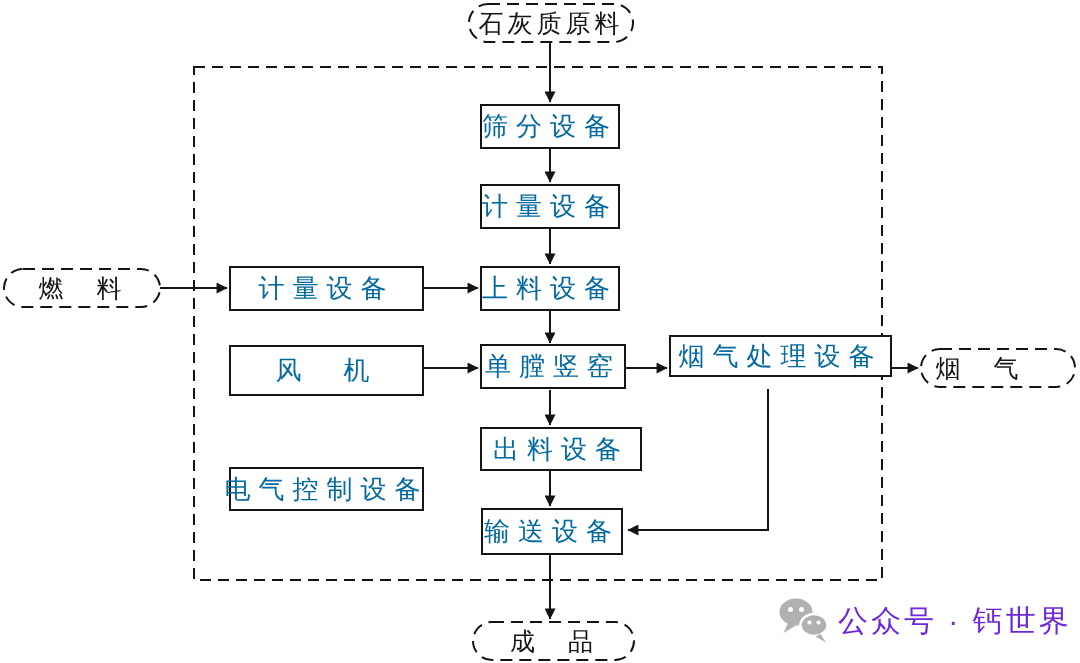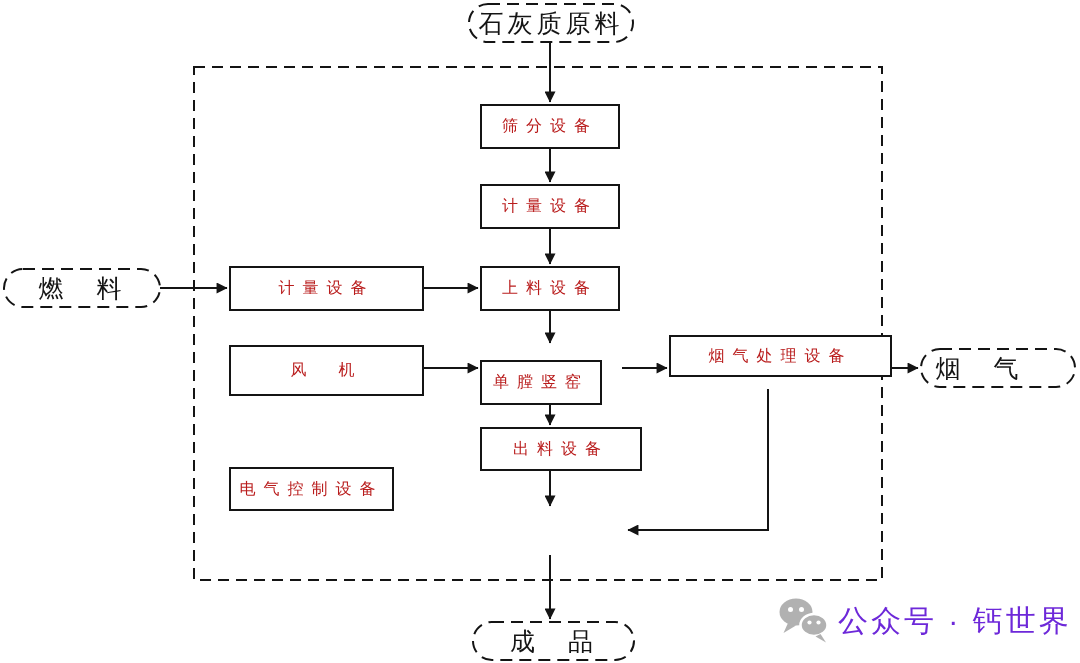--- a/index.html
+++ b/index.html
@@ -13,22 +13,22 @@
   }
   #wires { position: absolute; left: 0; top: 0; z-index: 1; }
   .box {
     position: absolute;
     box-sizing: border-box;
     border: 2px solid #141414;
     background: #ffffff;
     display: flex;
     align-items: center;
     justify-content: center;
-    font-size: 16px;
-    color: #b91c1c;
+    font-size: 26px;
+    color: #0369a1;
     letter-spacing: 8px;
     white-space: nowrap;
     z-index: 2;
   }
   .stadium-label {
     position: absolute;
     box-sizing: border-box;
     display: flex;
     align-items: center;
     justify-content: center;
@@ -91,24 +91,25 @@
   <div class="stadium-label" style="left:469px;top:4px;width:164px;height:38px">石灰质原料</div>
   <div class="stadium-label" style="left:4px;top:269px;width:156px;height:38px">燃　料</div>
   <div class="stadium-label" style="left:902px;top:349px;width:154px;height:38px">烟　气</div>
   <div class="stadium-label" style="left:473px;top:622px;width:161px;height:38px">成　品</div>
 
   <div class="box" style="left:480px;top:104px;width:140px;height:45px">筛分设备</div>
   <div class="box" style="left:480px;top:184px;width:140px;height:45px">计量设备</div>
   <div class="box" style="left:480px;top:266px;width:140px;height:45px">上料设备</div>
   <div class="box" style="left:229px;top:266px;width:195px;height:45px">计量设备</div>
   <div class="box" style="left:229px;top:345px;width:195px;height:51px">风　机</div>
-  <div class="box" style="left:480px;top:360px;width:122px;height:45px">单膛竖窑</div>
+  <div class="box" style="left:480px;top:344px;width:146px;height:45px">单膛竖窑</div>
   <div class="box" style="left:669px;top:335px;width:223px;height:42px">烟气处理设备</div>
   <div class="box" style="left:480px;top:427px;width:162px;height:44px">出料设备</div>
-  <div class="box" style="left:229px;top:467px;width:165px;height:44px">电气控制设备</div>
+  <div class="box" style="left:229px;top:467px;width:195px;height:44px">电气控制设备</div>
+  <div class="box" style="left:481px;top:508px;width:142px;height:47px">输送设备</div>
 
   <svg class="wechat-icon" width="56" height="48" viewBox="0 0 56 48">
     <g fill="#b1b1b1">
       <ellipse cx="20" cy="16" rx="16.5" ry="13.5"></ellipse>
       <path d="M12 27 L7.5 37 L20 29.5 Z"></path>
       <ellipse cx="38" cy="29" rx="13.5" ry="11" stroke="#ffffff" stroke-width="2.5"></ellipse>
       <path d="M44.5 38 L50 46.5 L39.5 40.5 Z"></path>
     </g>
     <g fill="#ffffff">
       <circle cx="14.5" cy="13.5" r="2.5"></circle>

